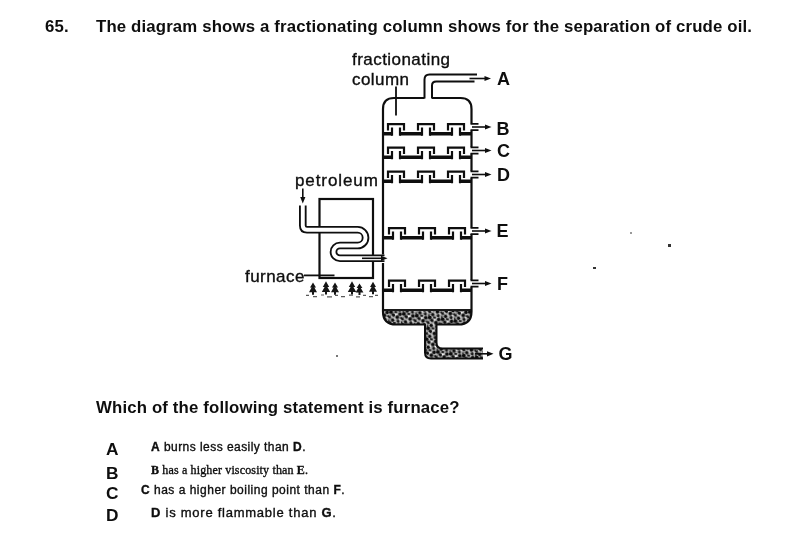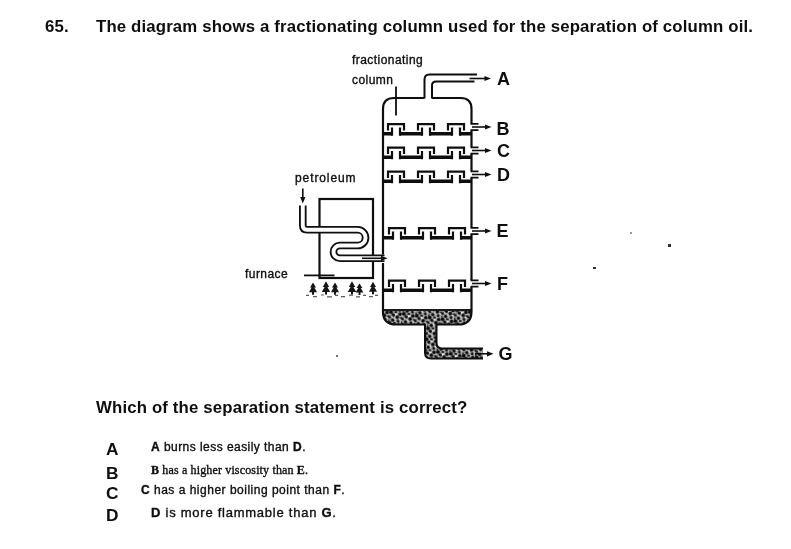--- a/index.html
+++ b/index.html
@@ -1,28 +1,28 @@
 <!DOCTYPE html>
 <html><head>
 <meta charset="utf-8">
 <style>
 html,body{margin:0;padding:0;width:791px;height:549px;background:#ffffff;overflow:hidden;}
 body{font-family:"Liberation Sans",sans-serif;color:#0e0e0e;position:relative;}
 .abs{position:absolute;white-space:nowrap;}
 .q{font-size:16.8px;font-weight:700;letter-spacing:0.15px;}
 .opt{font-size:12px;-webkit-text-stroke:0.35px #0e0e0e;}
-.lbl{font-size:12px;letter-spacing:0.45px;-webkit-text-stroke:0.35px #0e0e0e;}
+.lbl{font-size:17px;letter-spacing:0.45px;-webkit-text-stroke:0.35px #0e0e0e;}
 b{font-weight:700;}
 </style>
 </head>
 <body>
 
 <div class="abs q" style="left:45px;top:16.5px;">65.</div>
 
-<div class="abs q" style="left:96px;top:16.5px;">The diagram shows a fractionating column used for the separation of column oil.</div>
+<div class="abs q" style="left:96px;top:16.5px;">The diagram shows a fractionating column shows for the separation of crude oil.</div>
 
 <div class="abs lbl" style="left:352px;top:49.5px;line-height:20.5px;">fractionating<br>column</div>
 
 <div class="abs lbl" style="left:272px;top:170.5px;letter-spacing:0.9px;margin-left:23px;">petroleum</div>
 
 <div class="abs lbl" style="left:245px;top:267px;">furnace</div>
 
 <svg class="abs" style="left:0;top:0;" width="791" height="549" viewBox="0 0 791 549">
 <defs>
 
@@ -192,21 +192,21 @@
 
 <g fill="#333" stroke="none">
 <rect x="668" y="244" width="3" height="3"></rect>
 <rect x="593" y="267" width="3" height="2"></rect>
 <rect x="336" y="355" width="2" height="2" fill="#777"></rect>
 <rect x="630" y="232" width="2" height="2" fill="#999"></rect>
 </g>
 </g>
 </svg>
 
-<div class="abs q" style="left:96px;top:397.5px;">Which of the separation statement is correct?</div>
+<div class="abs q" style="left:96px;top:397.5px;">Which of the following statement is furnace?</div>
 
 <div class="abs q" style="left:106px;top:439px;font-size:17.3px;">A</div>
 <div class="abs opt" style="left:151px;top:439.5px;letter-spacing:0.45px;"><b>A</b> burns less easily than <b>D</b>.</div>
 
 <div class="abs q" style="left:106px;top:463px;font-size:17.3px;">B</div>
 <div class="abs opt" style="left:151px;top:463px;letter-spacing:0.15px;font-family:Liberation Serif, serif;"><b>B</b> has a higher viscosity than <b>E</b>.</div>
 
 <div class="abs q" style="left:106px;top:482.5px;font-size:17.3px;">C</div>
 <div class="abs opt" style="left:141px;top:483px;letter-spacing:0.5px;"><b>C</b> has a higher boiling point than <b>F</b>.</div>
 

